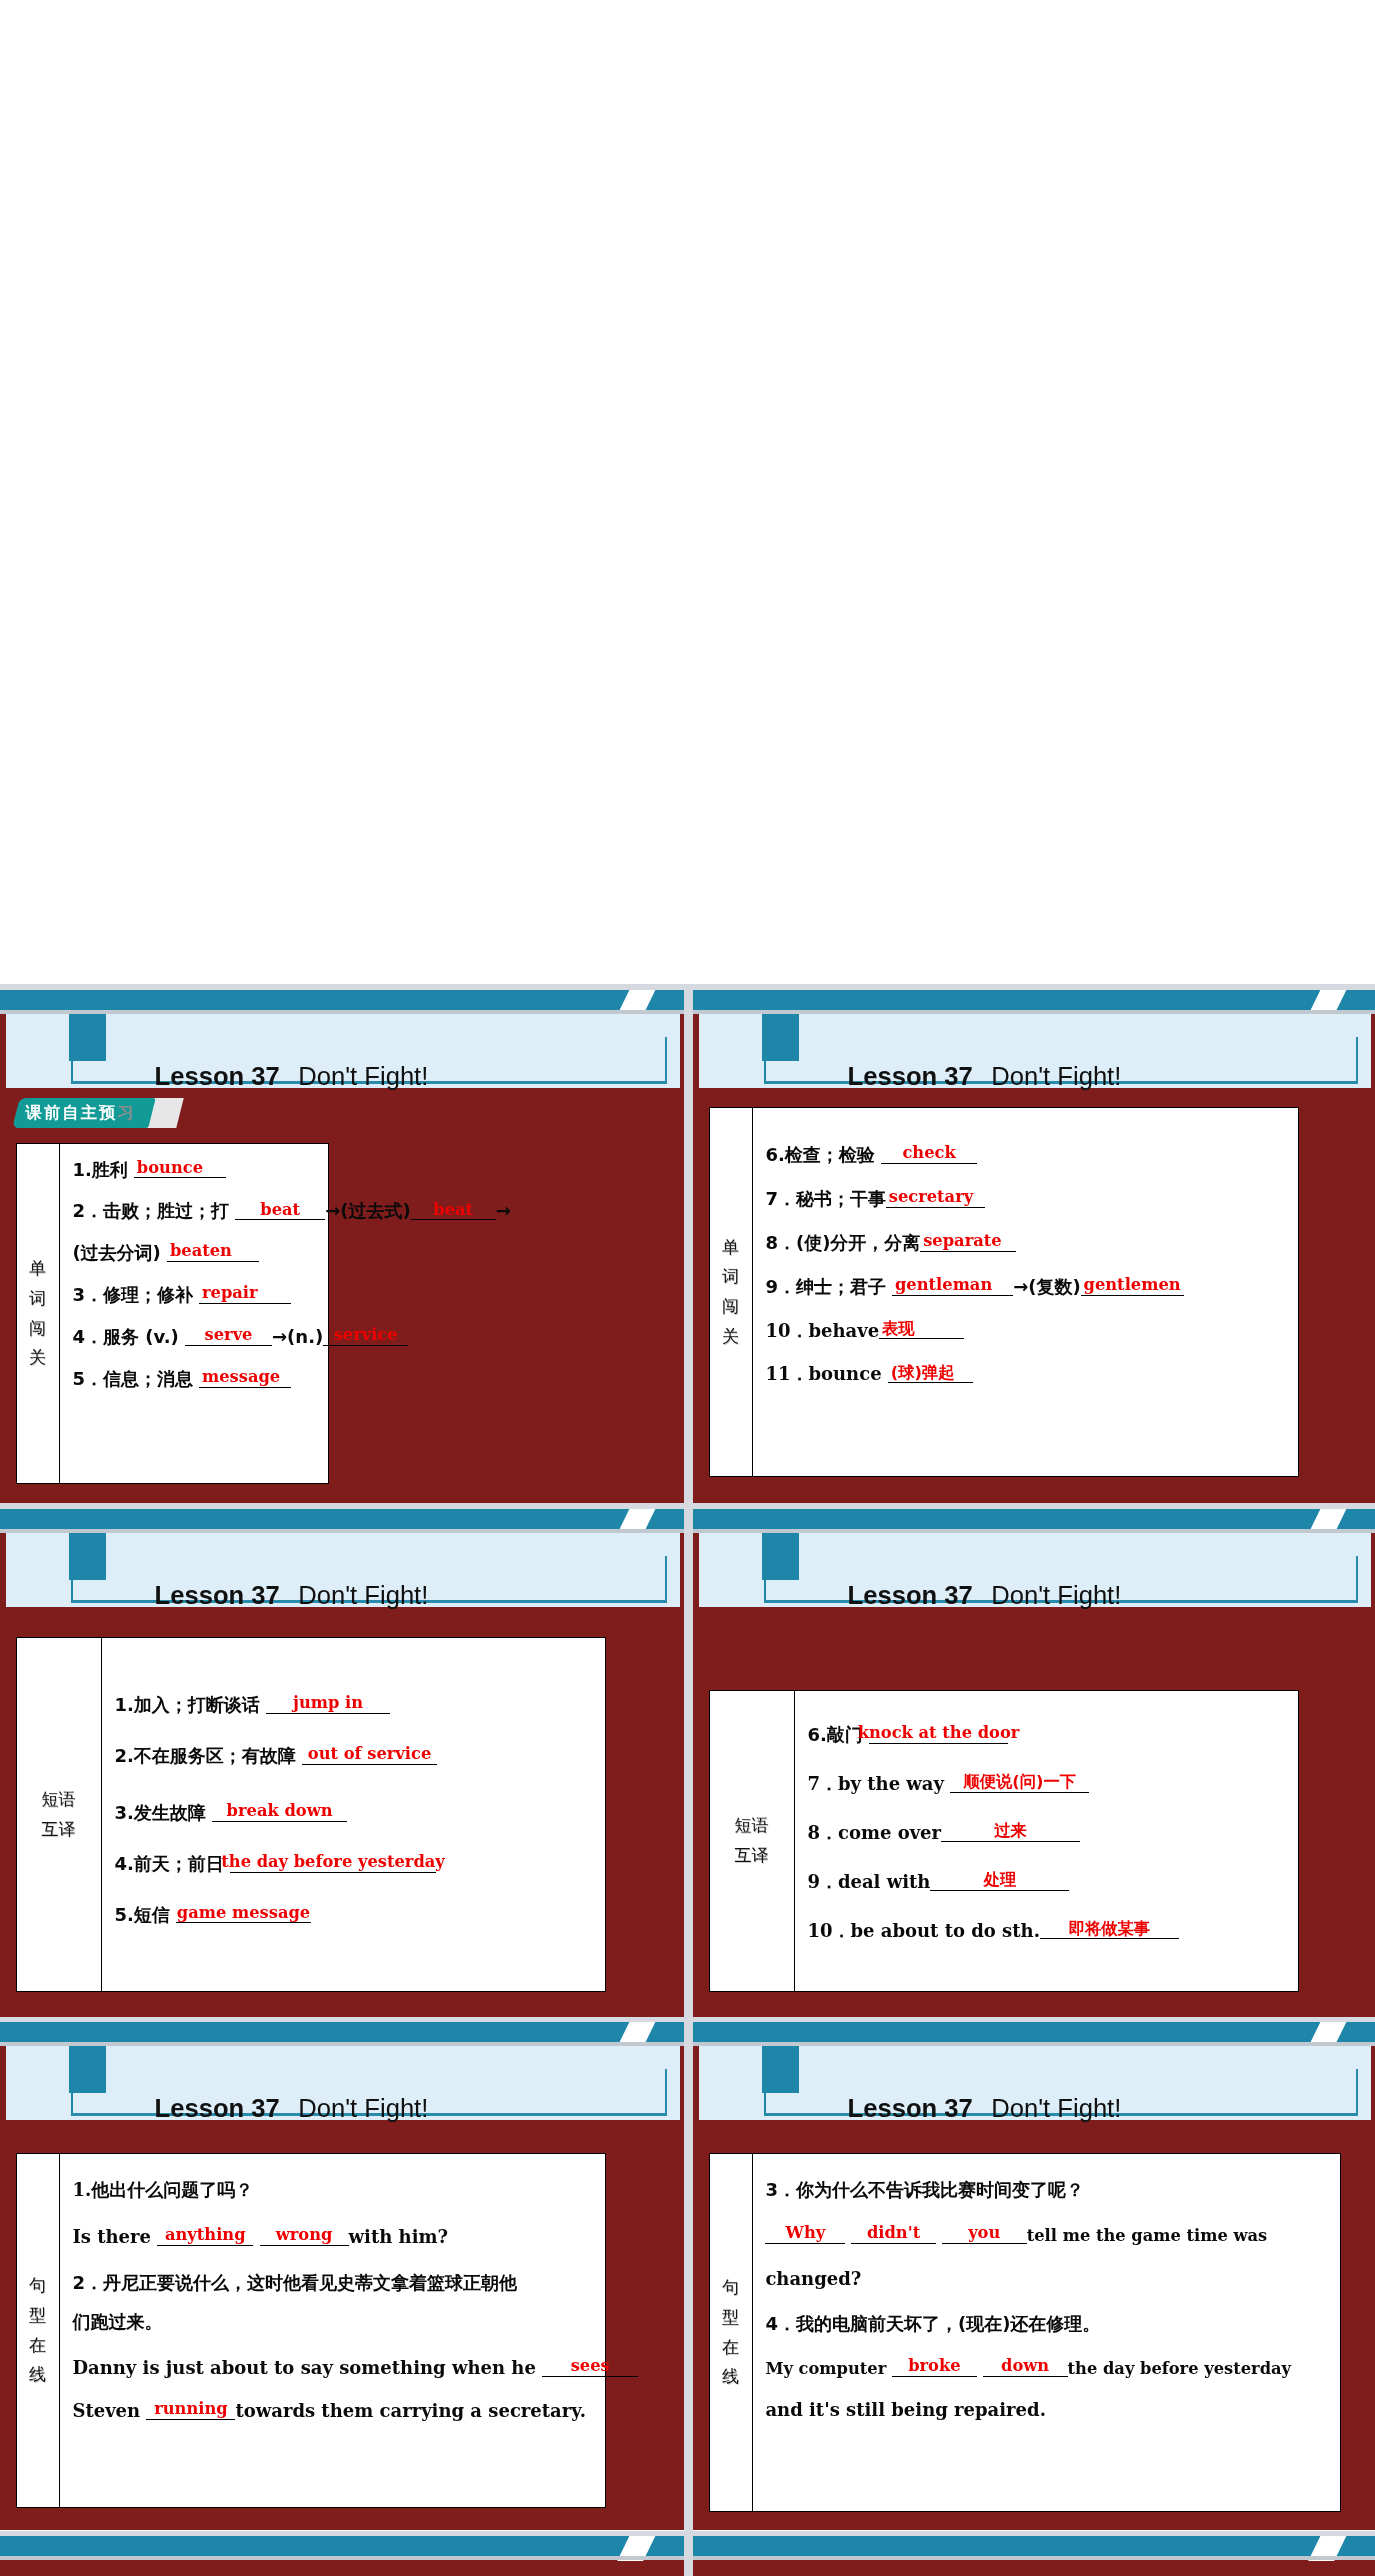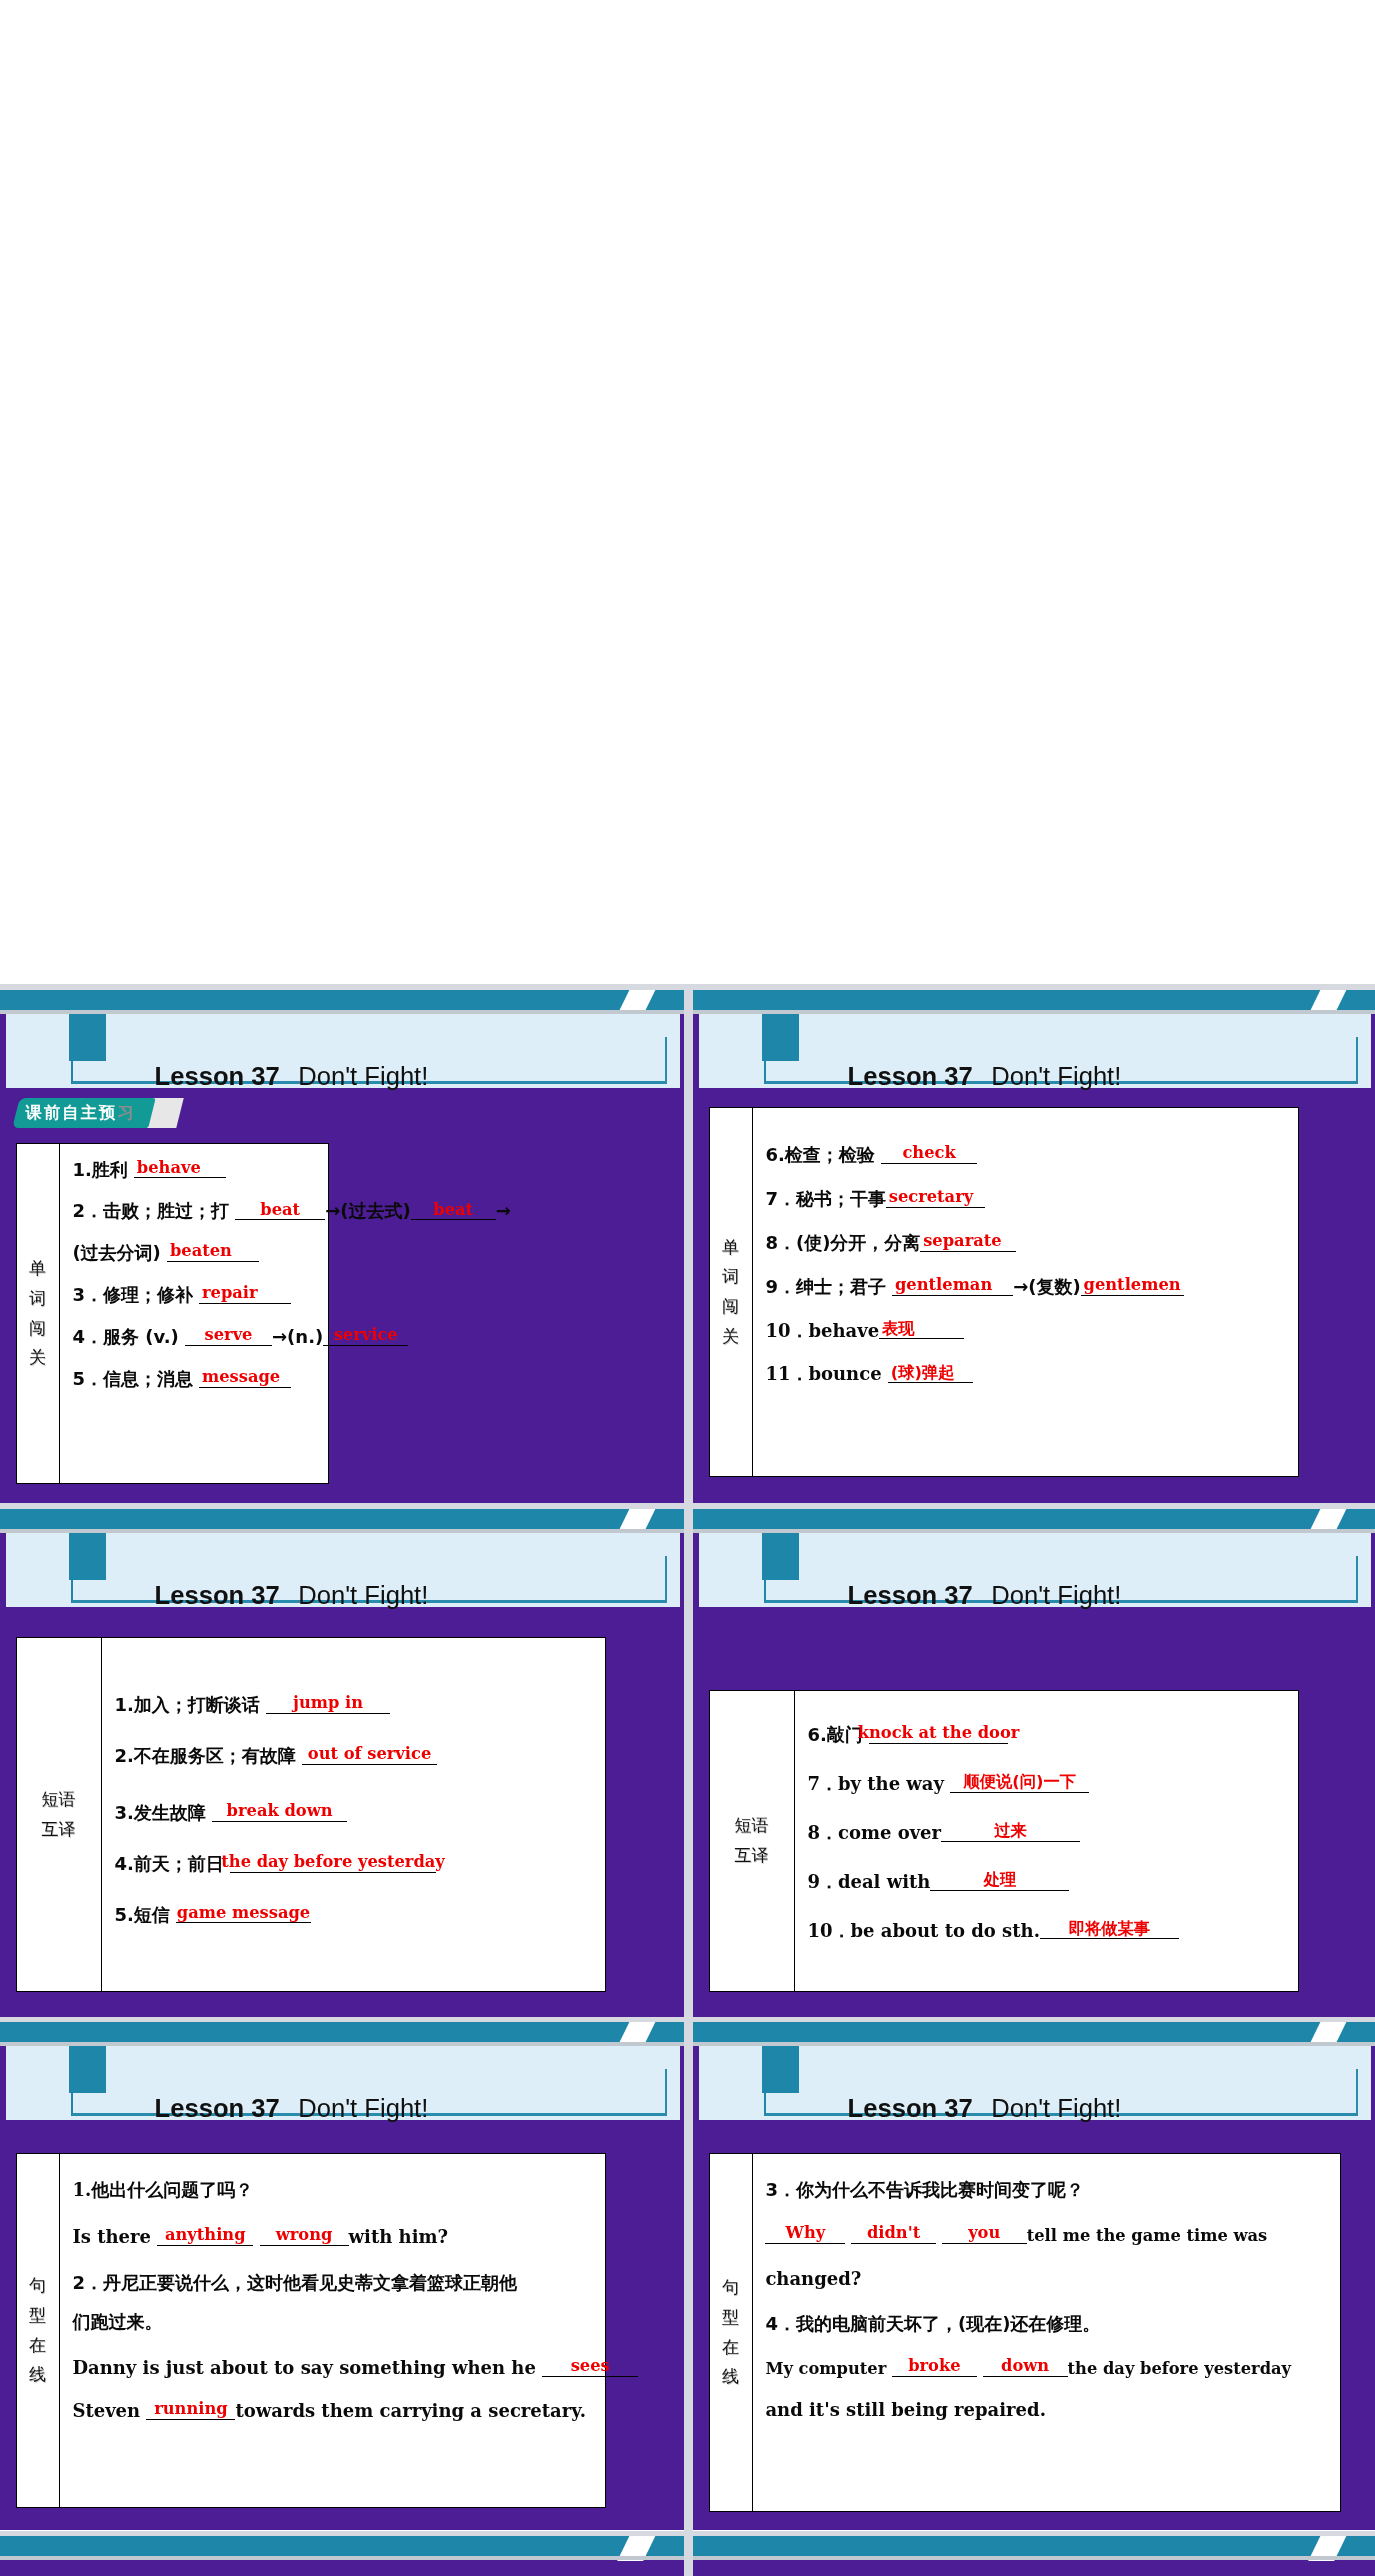--- a/index.html
+++ b/index.html
@@ -80,21 +80,21 @@
     text-align: center;
     font-family: "DejaVu Serif", serif;
     font-weight: bold;
     font-size: 34px;
     color: #0c0c0c;
   }
 
   
   .panel {
     position: absolute;
-    background: #4c1d95;
+    background: #7f1d1d;
     overflow: hidden;
   }
   .p-gutter-v {
     position: absolute;
     background: #d6dae0;
   }
   .p-gutter-h {
     position: absolute;
     background: #d6dae0;
   }
@@ -287,21 +287,21 @@
     <div class="ctable" style="left:15.6px; top:153px; width:313px; height:341px;">
       <div class="ctable-left">
         <span>单</span>
           <span>词</span>
           <span>闯</span>
           <span>关</span>
       </div>
       <div class="ctable-body">
 
         <div class="row" style="margin-top:8.5px">
-          <span class="cn">1.胜利 </span><span class="blank" style="width:92px"><span class="ans">behave</span></span>
+          <span class="cn">1.胜利 </span><span class="blank" style="width:92px"><span class="ans">bounce</span></span>
         </div>
 
         <div class="row" style="margin-top:23px">
           <span class="cn">2．击败；胜过；打 </span><span class="blank" style="width:90px"><span class="ans center">beat</span></span><span class="cn">→(过去式)</span><span class="blank" style="width:85px"><span class="ans center">beat</span></span><span class="cn">→</span>
         </div>
 
         <div class="row" style="margin-top:23px">
           <span class="cn">(过去分词) </span><span class="blank" style="width:92px"><span class="ans">beaten</span></span>
         </div>
 

